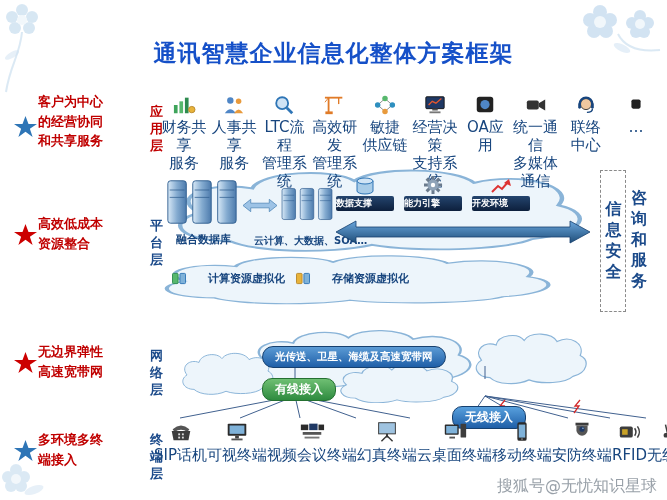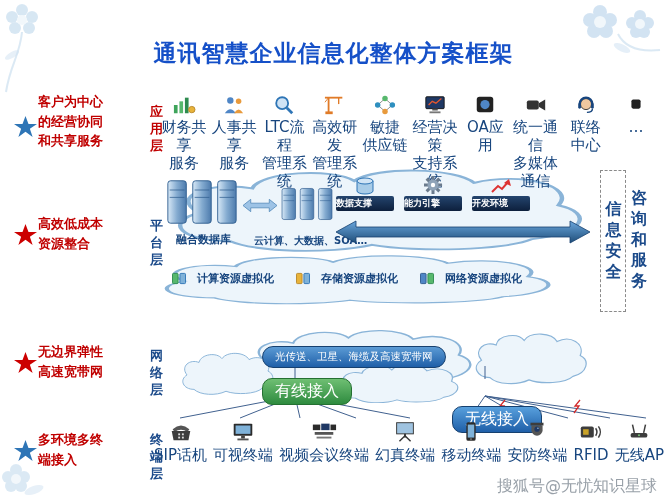--- a/index.html
+++ b/index.html
@@ -22,26 +22,26 @@
   .items-row.app .item{width:48px;}
   .item-label{font-size:15px;font-weight:400;color:#17457e;text-align:center;line-height:1.2;white-space:pre-line;}
   .term-label{white-space:nowrap;}
   .icon{display:block;}
   .blue-note{position:absolute;color:#17457e;font-weight:700;z-index:3;}
   .cap-bar{position:absolute;width:58px;height:15px;line-height:15px;text-align:left;color:#fff;
            font-size:9px;font-weight:700;background:linear-gradient(#24456e,#0d1f3c);
            border-radius:2px;z-index:3;}
   .esb-text{position:absolute;text-align:center;color:#fff;font-weight:700;font-size:12px;
             letter-spacing:3px;z-index:4;}
-  .virt-label{position:absolute;display:flex;align-items:center;gap:9px;z-index:3;
+  .virt-label{position:absolute;display:flex;align-items:center;gap:20px;z-index:3;
               color:#17457e;font-weight:700;font-size:11px;white-space:nowrap;}
   .net-band{position:absolute;background:linear-gradient(#5b9bd5,#1f5fa8);border:1px solid #16406f;
-            color:#fff;font-weight:400;font-size:10.5px;padding:3px 12px;border-radius:12px;
+            color:#fff;font-weight:700;font-size:10.5px;padding:3px 12px;border-radius:12px;
             white-space:nowrap;z-index:3;}
-  .pill{position:absolute;color:#fff;font-weight:400;font-size:16px;padding:2px 12px;
+  .pill{position:absolute;color:#fff;font-weight:700;font-size:12px;padding:2px 12px;
         border-radius:10px;white-space:nowrap;z-index:3;}
   .pill.green{background:linear-gradient(#6fbf73,#2e8b3f);border:1px solid #247031;}
   .pill.blue{background:linear-gradient(#58a0dd,#1f5fa8);border:1px solid #16406f;margin-top:28px;}
   .dashed-box{position:absolute;border:1.5px dashed #8a8a8a;display:flex;align-items:center;
               justify-content:center;z-index:3;}
   .vside{width:15px;font-weight:700;font-size:16px;line-height:1.3;word-break:break-all;
          text-align:center;color:#1b4a8a;}
   .watermark{position:absolute;right:10px;bottom:3px;font-size:16px;color:#98a0a8;z-index:5;margin-left:48px;}
   .layer-svg{position:absolute;z-index:1;pointer-events:none;}
   .deco{position:absolute;z-index:0;pointer-events:none;}
@@ -330,27 +330,20 @@
     </svg>
     <span>计算资源虚拟化</span>
   </div>
   <div class="virt-label" style="left:294px;top:271px">
     <svg class="icon" width="18" height="13" viewBox="0 0 18 14">
       <rect x="2" y="1.5" width="6" height="11" rx="1" fill="#e8b33a" stroke="#b9882a"></rect>
       <rect x="10" y="1.5" width="6" height="11" rx="1" fill="#7fb2d9" stroke="#2e75b6"></rect>
     </svg>
     <span>存储资源虚拟化</span>
   </div>
-  <div class="virt-label" style="left:418px;top:271px">
-    <svg class="icon" width="18" height="13" viewBox="0 0 18 14">
-      <rect x="2" y="1.5" width="6" height="11" rx="1" fill="#4f86c6" stroke="#2e5a8f"></rect>
-      <rect x="10" y="1.5" width="6" height="11" rx="1" fill="#57b86d" stroke="#2e8b4f"></rect>
-    </svg>
-    <span>网络资源虚拟化</span>
-  </div>
 
   <div class="dashed-box" style="left:600px;top:170px;width:24px;height:140px">
     <span class="vside">信息安全</span>
   </div>
   <div class="abs vside" style="left:631px;top:188px;z-index:3">咨询和服务</div>
 
   <div class="net-band" style="left:262px;top:346px">光传送、卫星、海缆及高速宽带网</div>
   <div class="pill green" style="left:262px;top:378px">有线接入</div>
   <div class="pill blue" style="left:452px;top:378px">无线接入</div>
 
@@ -391,20 +384,29 @@
       <svg class="icon" width="26" height="24" viewBox="0 0 28 24">
         <rect x="5" y="2" width="18" height="12" fill="#9fc3e0" stroke="#333"></rect>
         <line x1="14" y1="14" x2="14" y2="18" stroke="#333" stroke-width="2"></line>
         <line x1="14" y1="16" x2="8" y2="22" stroke="#333" stroke-width="1.5"></line>
         <line x1="14" y1="16" x2="20" y2="22" stroke="#333" stroke-width="1.5"></line>
       </svg>
       <div class="item-label term-label">幻真终端</div>
     </div>
     <div class="item">
       <svg class="icon" width="26" height="24" viewBox="0 0 28 24">
+        <rect x="3" y="4" width="15" height="11" rx="1" fill="#2b2b2b"></rect>
+          <rect x="4.5" y="5.5" width="12" height="8" fill="#7fb2d9"></rect>
+        <rect x="20" y="3" width="6" height="15" rx="1" fill="#3d3d3d"></rect>
+          <rect x="8" y="17" width="6" height="2" fill="#555"></rect>
+      </svg>
+      <div class="item-label term-label">云桌面终端</div>
+    </div>
+    <div class="item">
+      <svg class="icon" width="26" height="24" viewBox="0 0 28 24">
         <rect x="9" y="1.5" width="10" height="20" rx="2" fill="#2b2b2b"></rect>
           <rect x="10.5" y="4" width="7" height="14" fill="#7fb2d9"></rect>
         <circle cx="14" cy="19.5" r="0.9" fill="#999"></circle>
       </svg>
       <div class="item-label term-label">移动终端</div>
     </div>
     <div class="item">
       <svg class="icon" width="26" height="24" viewBox="0 0 28 24">
         <rect x="7" y="2" width="14" height="3" fill="#3d3d3d"></rect>
         <path d="M8 5 h12 v5 a6 6 0 0 1 -12 0 z" fill="#555"></path>

